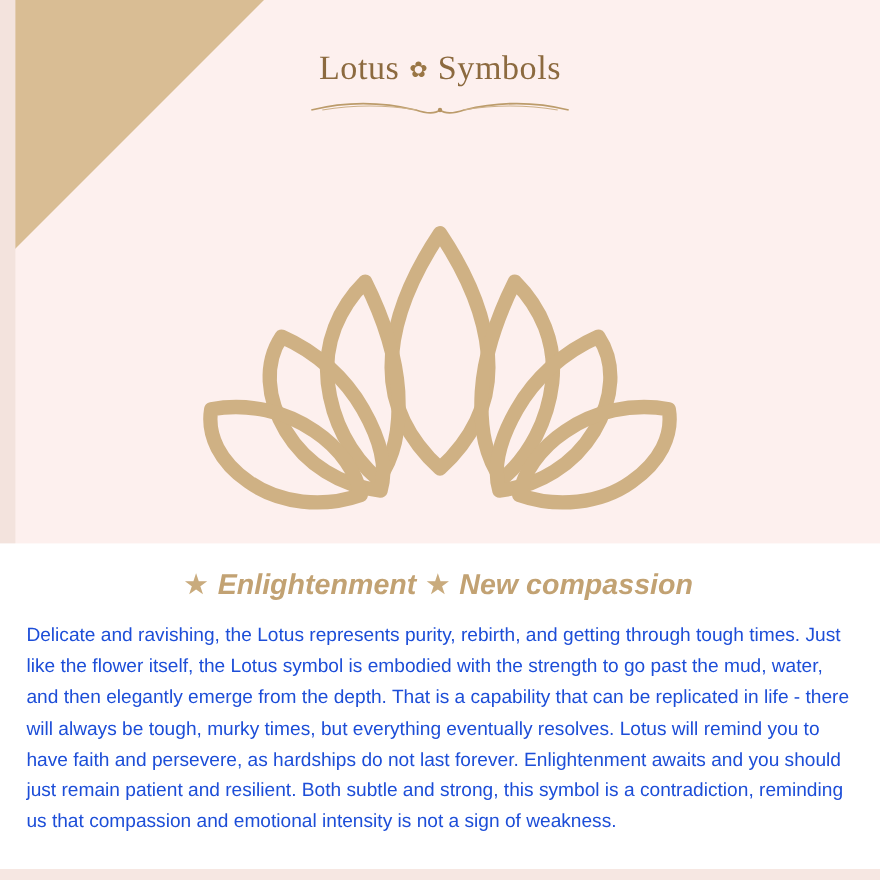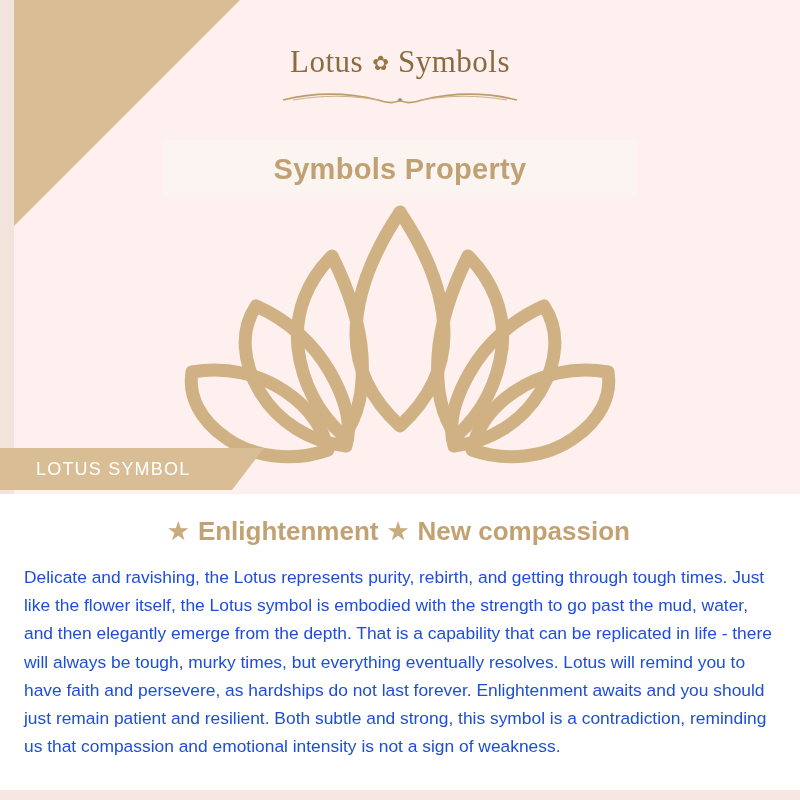--- a/index.html
+++ b/index.html
@@ -139,21 +139,21 @@
     font-weight: bold;
     font-size: 26px;
     color: #c2a273;
     white-space: nowrap;
   }
   .headline .star {
     color: #c9ab7d;
     font-size: 23px;
     vertical-align: 1px;
   }
-  .headline .word { margin: 0 2px; }
+  .headline .word { margin: 0 2px; font-style: italic; }
   .body-copy {
     margin: 16px 22px 0 24px;
     font-family: "Liberation Sans", sans-serif;
     font-size: 17.4px;
     line-height: 1.62;
     color: #1d4ed8;
     text-align: left;
   }
 </style>
 </head>
@@ -173,23 +173,20 @@
   </div>
   <div class="brand-flourish">
     <svg width="250" height="16" viewBox="0 0 250 16" aria-hidden="true">
       <path d="M8 8 C40 0, 70 0, 103 8 C112 11, 120 12, 125 8 C130 12, 138 11, 147 8 C180 0, 210 0, 242 8" fill="none" stroke="#bc9c6b" stroke-width="1.6"></path>
       <path d="M18 8 C48 3, 74 3, 104 8" fill="none" stroke="#cdb088" stroke-width="1"></path>
       <path d="M146 8 C176 3, 202 3, 232 8" fill="none" stroke="#cdb088" stroke-width="1"></path>
       <circle cx="125" cy="8" r="2" fill="#b49261"></circle>
     </svg>
   </div>
 
-  <div class="title-banner">
-    <span class="title-banner-text">Symbols Property</span>
-  </div>
 
   <div class="lotus-wrap">
     <svg width="436" height="280" viewBox="0 0 436 280" aria-hidden="true">
       <g fill="none" stroke="#cfb184" stroke-width="13" stroke-linejoin="round" stroke-linecap="round">
 
         <path d="M218 16 C246 58, 262 100, 262 138 C262 176, 244 206, 218 230 C192 206, 174 176, 174 138 C174 100, 190 58, 218 16 Z"></path>
 
         <path d="M150 60 C168 96, 178 130, 180 160 C182 196, 176 220, 162 240 C136 218, 120 186, 116 152 C112 116, 126 84, 150 60 Z"></path>
 
         <path d="M286 60 C310 84, 324 116, 320 152 C316 186, 300 218, 274 240 C260 220, 254 196, 256 160 C258 130, 268 96, 286 60 Z"></path>
@@ -198,23 +195,20 @@
 
         <path d="M362 110 C378 134, 376 166, 358 196 C340 226, 308 246, 272 250 C266 230, 272 204, 288 176 C304 148, 330 124, 362 110 Z"></path>
 
         <path d="M10 176 C44 170, 78 178, 104 196 C128 212, 142 234, 146 254 C112 266, 72 262, 44 242 C18 224, 6 200, 10 176 Z"></path>
 
         <path d="M426 176 C430 200, 418 224, 392 242 C364 262, 324 266, 290 254 C294 234, 308 212, 332 196 C358 178, 392 170, 426 176 Z"></path>
       </g>
     </svg>
   </div>
 
-  <div class="ribbon">
-    <span class="ribbon-label">LOTUS SYMBOL</span>
-  </div>
 
   <div class="panel">
     <div class="headline">
       <span class="star">★</span>
       <span class="word">Enlightenment</span>
       <span class="star">★</span>
       <span class="word">New compassion</span>
     </div>
     <p class="body-copy">Delicate and ravishing, the Lotus represents purity, rebirth, and getting through tough times. Just like the flower itself, the Lotus symbol is embodied with the strength to go past the mud, water, and then elegantly emerge from the depth. That is a capability that can be replicated in life - there will always be tough, murky times, but everything eventually resolves. Lotus will remind you to have faith and persevere, as hardships do not last forever. Enlightenment awaits and you should just remain patient and resilient. Both subtle and strong, this symbol is a contradiction, reminding us that compassion and emotional intensity is not a sign of weakness.</p>
   </div>

